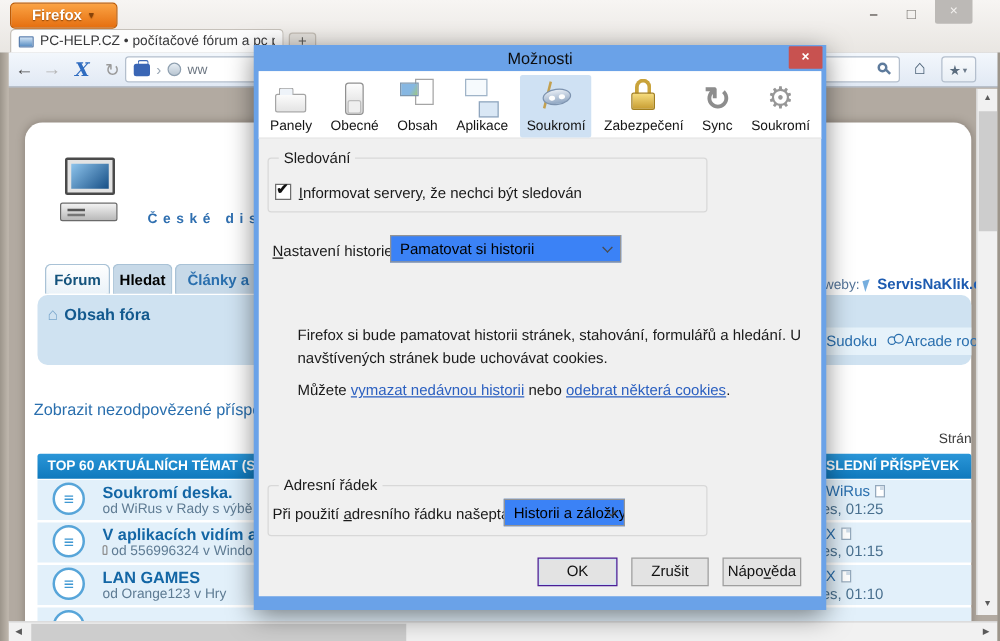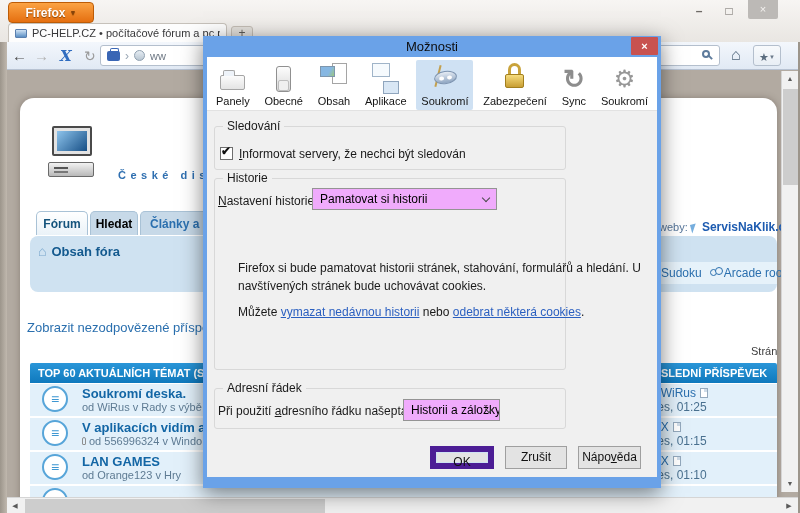--- a/index.html
+++ b/index.html
@@ -202,33 +202,33 @@
 
   .grp { position:absolute; left:7px; width:352px; border:1px solid #d8d8d8; border-radius:3px; }
   .g1 { top:69px; height:44px; } .g2 { top:121px; height:192px; } .g3 { top:331px; height:41px; }
   .leg { position:absolute; top:-8px; left:8px; background:#f0f0f0; padding:0 4px;
          font-size:12px; color:#1a1a1a; }
   .dtext { font-size:12px; color:#1a1a1a; position:absolute; white-space:nowrap; }
   .u { text-decoration:underline; }
   .cb { position:absolute; left:13px; top:90px; width:13px; height:13px; border:1px solid #6e6e6e;
         background:#fff; cursor:pointer; }
   .cb .chk { position:absolute; top:-4px; left:0; font-size:12px; font-weight:bold; color:#111; }
-  .combo { position:absolute; background:#f0abfc; border:1px solid #949494; font-size:12px;
+  .combo { position:absolute; background:#3b82f6; border:1px solid #949494; font-size:12px;
            height:22px; line-height:20px; padding:0 20px 0 7px; white-space:nowrap;
            overflow:hidden; cursor:pointer; }
   .combo .chev { position:absolute; right:7px; top:6px; width:6px; height:6px;
                  border-right:1px solid #4a4a4a; border-bottom:1px solid #4a4a4a;
                  transform:rotate(45deg); }
   .combo1 { left:105px; top:131px; width:185px; }
   .combo2 { left:196px; top:342px; width:97px; }
   .dlink { color:#2a5fc0; text-decoration:underline; cursor:pointer; }
   .dbtn { position:absolute; top:389px; height:23px; background:#e3e3e3; border:1px solid #9f9f9f;
           font-size:12px; color:#111; text-align:center; line-height:21px;
           font-family:"Liberation Sans", sans-serif; cursor:pointer; }
-  .b-ok { left:223px; width:64px; border:6px solid #4c1d95; box-shadow:inset 0 0 0 1px #cfe2f3; }
+  .b-ok { left:223px; width:64px; border:1px solid #4c1d95; box-shadow:inset 0 0 0 1px #cfe2f3; }
   .b-cancel { left:298px; width:62px; }
   .b-help { left:371px; width:63px; }
 </style>
 </head>
 <body>
 
 <div id="stage">
 
   <div class="card"></div>
 
@@ -392,23 +392,20 @@
       </div>
 
       <div class="grp g1">
         <span class="leg">Sledování</span>
       </div>
       <span class="cb">
           <span class="chk">✔</span>
         </span>
       <span class="dtext" style="left:32px; top:90px;"><span class="u">I</span><span>nformovat servery, že nechci být sledován</span></span>
 
-      <div class="grp g2">
-        <span class="leg">Historie</span>
-      </div>
       <span class="dtext" style="left:11px; top:137px;"><span class="u">N</span><span>astavení historie:</span></span>
       <div class="combo combo1">
         <span>Pamatovat si historii</span>
         <span class="chev"></span>
       </div>
       <span class="dtext" style="left:31px; top:204px;">Firefox si bude pamatovat historii stránek, stahování, formulářů a hledání. U</span>
       <span class="dtext" style="left:31px; top:222px;">navštívených stránek bude uchovávat cookies.</span>
       <span class="dtext" style="left:31px; top:248px;"><span>Můžete </span><span class="dlink">vymazat nedávnou historii</span><span> nebo </span><span class="dlink">odebrat některá cookies</span><span>.</span></span>
 
       <div class="grp g3">

